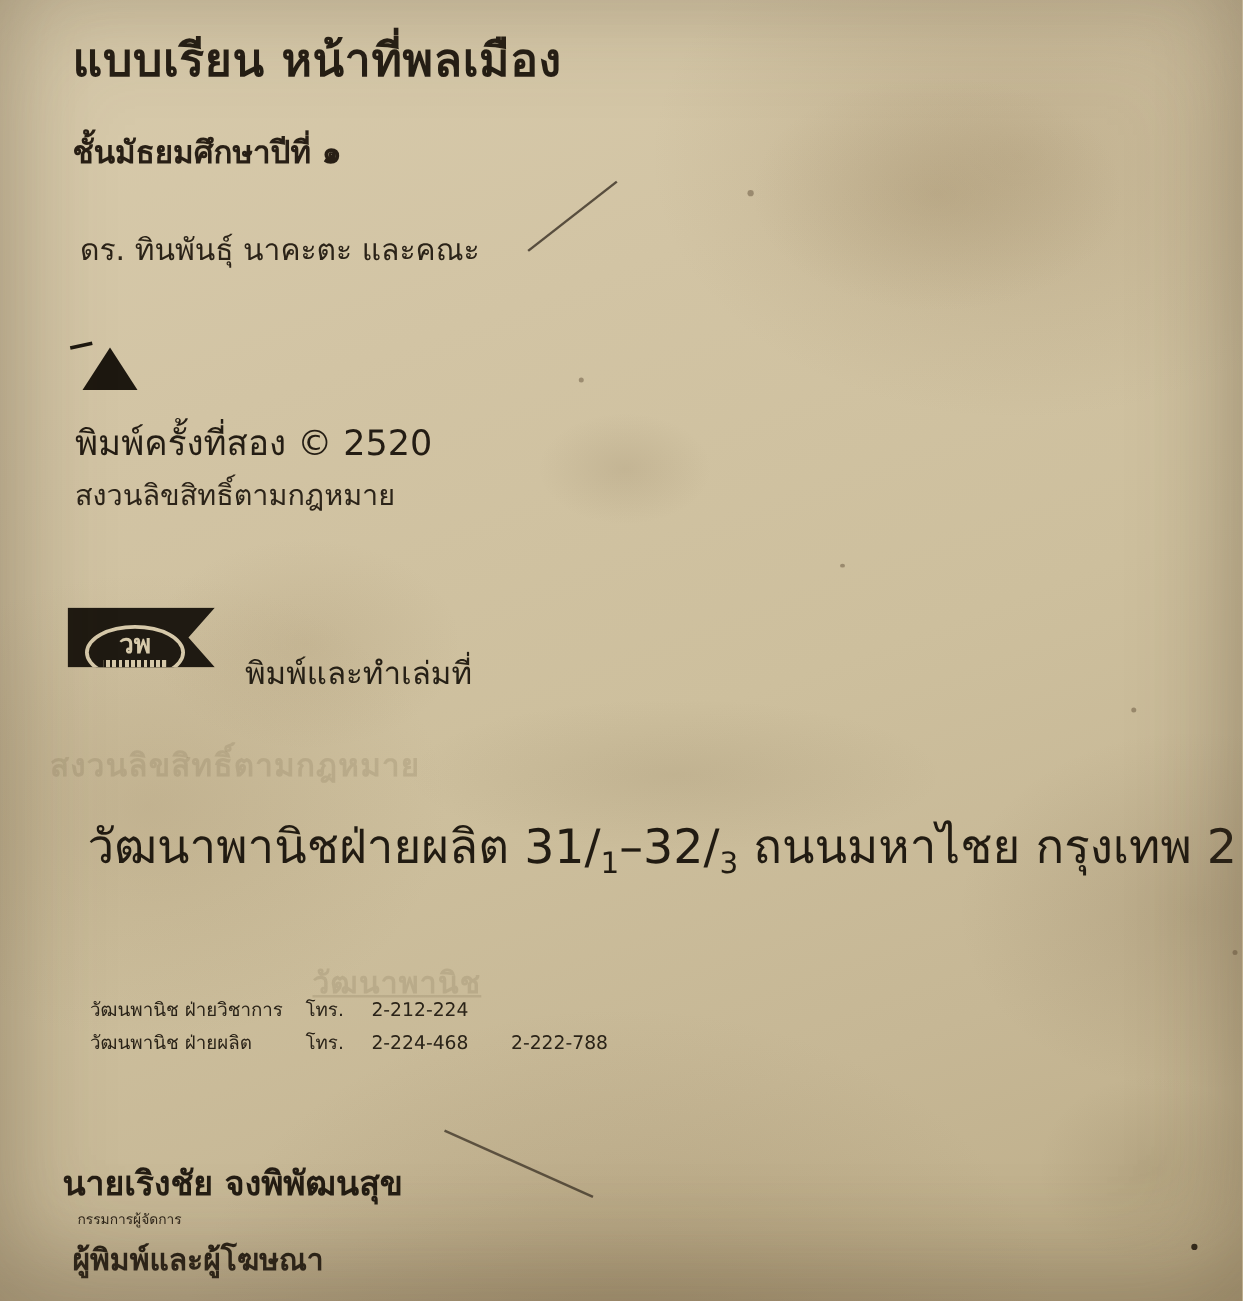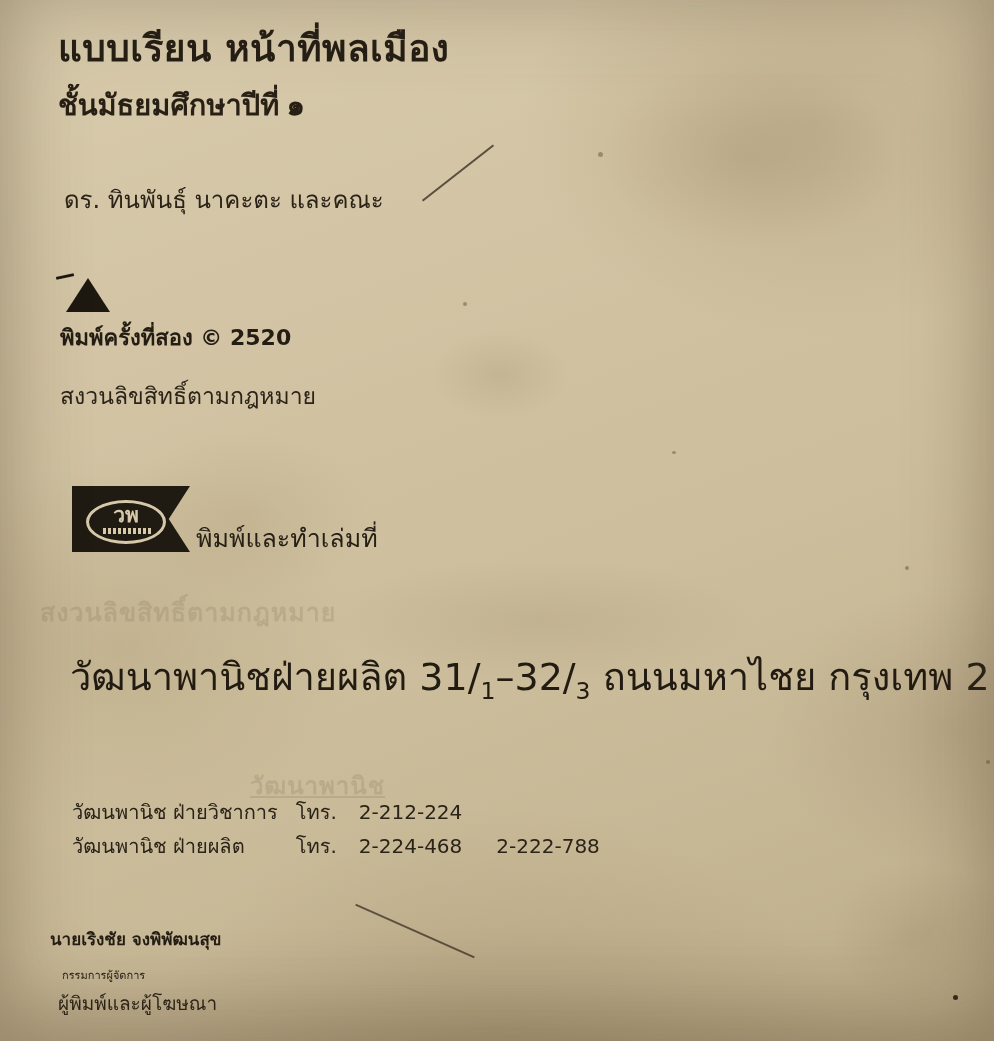--- a/index.html
+++ b/index.html
@@ -64,35 +64,34 @@
   }
 
   .title {
     left: 58px; top: 18px;
     font-size: 37px;
     font-weight: bold;
     letter-spacing: 0.5px;
     color: #241d14;
   }
   .subtitle {
-    left: 58px; top: 82px;
-    font-size: 29px;
+    left: 58px; top: 101px;
+    font-size: 25px;
     font-weight: bold;
     color: #281f15;
-    font-family: Liberation Serif, serif;
   }
   .authors {
     left: 64px; top: 180px;
     font-size: 24px;
     color: #2b2318;
   }
   .edition {
-    left: 60px; top: 320px;
-    font-size: 22px;
-    font-weight: bold;
+    left: 60px; top: 332px;
+    font-size: 28px;
+    font-weight: normal;
     color: #241d14;
   }
   .copyline {
     left: 60px; top: 378px;
     font-size: 23px;
     color: #2c2419;
   }
   .printed-at {
     left: 196px; top: 518px;
     font-size: 25px;
@@ -141,22 +140,22 @@
     left: 350px; top: 930px;
     width: 130px; height: 2px;
     background: #3a3024;
     transform: rotate(24deg);
     opacity: 0.75;
   }
 
   
   .logo {
     position: absolute;
-    left: 72px; top: 486px;
-    width: 118px; height: 66px;
+    left: 54px; top: 486px;
+    width: 118px; height: 48px;
     background: #1f1a12;
     clip-path: polygon(0 0, 100% 0, 82% 50%, 100% 100%, 0 100%);
   }
   .logo-oval {
     position: absolute;
     left: 14px; top: 14px;
     width: 74px; height: 38px;
     border: 3px solid #d6c9aa;
     border-radius: 50%;
     background: #1f1a12;
@@ -190,42 +189,42 @@
   .phones {
     position: absolute;
     left: 72px; top: 795px;
     font-size: 15px;
     color: #2a2318;
     border-collapse: collapse;
   }
   .phones td {
     padding: 1px 0;
     white-space: nowrap;
-    font-size: 20px;
+    font-size: 15px;
   }
   .phones .c-dept { padding-right: 18px; }
   .phones .c-tel  { padding-right: 22px; }
   .phones .c-n2   { padding-right: 34px; }
 
   
   .sig-name {
     left: 50px; top: 925px;
-    font-size: 17px;
+    font-size: 27px;
     font-weight: bold;
     color: #241d14;
   }
   .sig-role {
     left: 62px; top: 966px;
     font-size: 11px;
     color: #2b2318;
   }
   .sig-role2 {
     left: 58px; top: 988px;
-    font-size: 19px;
-    font-weight: normal;
+    font-size: 24px;
+    font-weight: bold;
     color: #241d14;
   }
   .dot-mark {
     position: absolute;
     left: 953px; top: 995px;
     width: 5px; height: 5px;
     background: #2b2318;
     border-radius: 50%;
   }
 

